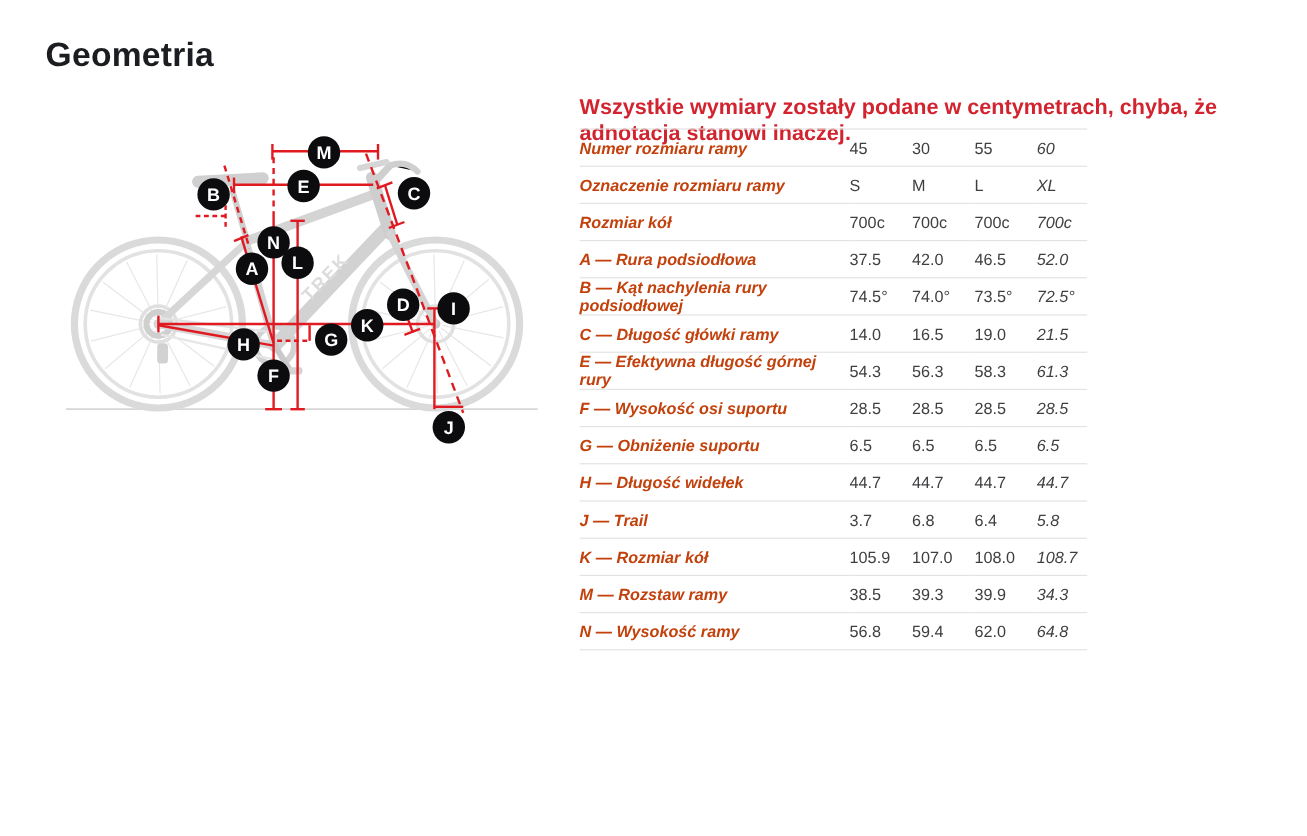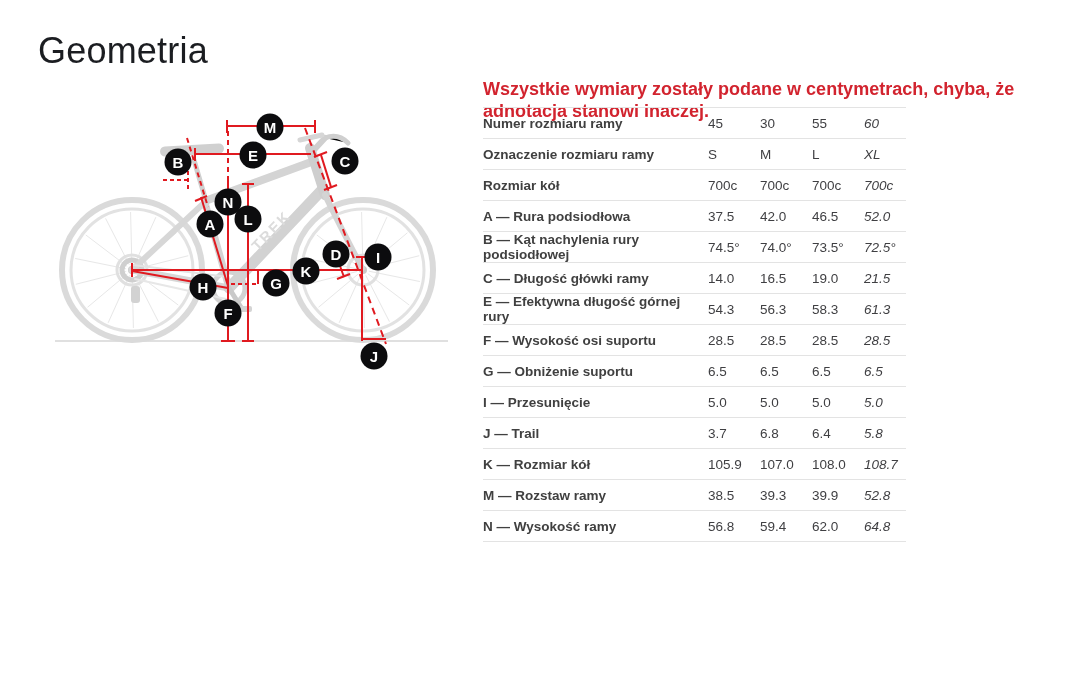--- a/index.html
+++ b/index.html
@@ -4,37 +4,37 @@
 <style>
   :root{ --red:#d2232e; --line-red:#e01a20; --ink:#1b1d21; --cell:#3f3f42; --rule:#e3e3e3; }
   *{ margin:0; padding:0; box-sizing:border-box; }
   html,body{ background:#fff; }
   .page{
     position:relative; width:1089px; height:697px; overflow:hidden; background:#fff;
     font-family:"Liberation Sans","DejaVu Sans",sans-serif;
   }
   .page-title{
     position:absolute; left:38px; top:30px;
-    font-size:36px; font-weight:400; letter-spacing:.2px; color:var(--ink);
+    font-size:28px; font-weight:700; letter-spacing:.2px; color:var(--ink);
   }
   .units-note{
     position:absolute; left:483px; top:79px; width:600px;
     font-size:18px; font-weight:700; color:var(--red); line-height:1.2;
   }
   .diagram-svg{ position:absolute; left:0; top:0; pointer-events:none; }
 
   table.geo{
     position:absolute; left:483px; top:107px; width:423px;
     border-collapse:collapse; table-layout:fixed;
     font-size:13.5px; color:var(--cell);
   }
   table.geo tr{ height:31px; }
   table.geo td{ border-top:1px solid var(--rule); vertical-align:middle; padding:0; }
   table.geo tr:last-child td{ border-bottom:1px solid var(--rule); }
-  td.lbl{ width:225px; padding-left:18px; font-weight:700; color:#404040; }
+  td.lbl{ width:225px; padding-left:18px; font-weight:700; color:#c2410c;font-style:italic; }
   td.val{ width:52px; }
   td.val:last-child{ width:42px;font-style:italic; }
 
   .marker-circle{ fill:#0c0c0e; }
   .marker-letter{
     fill:#fff; font-family:"Liberation Sans","DejaVu Sans",sans-serif;
     font-size:15px; font-weight:800; text-anchor:middle;
   }
   .red{ stroke:var(--line-red); stroke-width:2; fill:none; }
   .grey{ stroke:#d6d6d6; fill:none; }
@@ -315,46 +315,46 @@
           <td class="val">28.5</td>
         </tr>
         <tr>
           <td class="lbl">G — Obniżenie suportu</td>
           <td class="val">6.5</td>
           <td class="val">6.5</td>
           <td class="val">6.5</td>
           <td class="val">6.5</td>
         </tr>
         <tr>
-          <td class="lbl">I — Przesunięcie</td>
-          <td class="val">5.0</td>
-          <td class="val">5.0</td>
-          <td class="val">5.0</td>
-          <td class="val">5.0</td>
+          <td class="lbl">H — Długość widełek</td>
+          <td class="val">44.7</td>
+          <td class="val">44.7</td>
+          <td class="val">44.7</td>
+          <td class="val">44.7</td>
         </tr>
         <tr>
           <td class="lbl">J — Trail</td>
           <td class="val">3.7</td>
           <td class="val">6.8</td>
           <td class="val">6.4</td>
           <td class="val">5.8</td>
         </tr>
         <tr>
           <td class="lbl">K — Rozmiar kół</td>
           <td class="val">105.9</td>
           <td class="val">107.0</td>
           <td class="val">108.0</td>
           <td class="val">108.7</td>
         </tr>
         <tr>
           <td class="lbl">M — Rozstaw ramy</td>
           <td class="val">38.5</td>
           <td class="val">39.3</td>
           <td class="val">39.9</td>
-          <td class="val">52.8</td>
+          <td class="val">34.3</td>
         </tr>
         <tr>
           <td class="lbl">N — Wysokość ramy</td>
           <td class="val">56.8</td>
           <td class="val">59.4</td>
           <td class="val">62.0</td>
           <td class="val">64.8</td>
         </tr>
       </tbody>
   </table>

